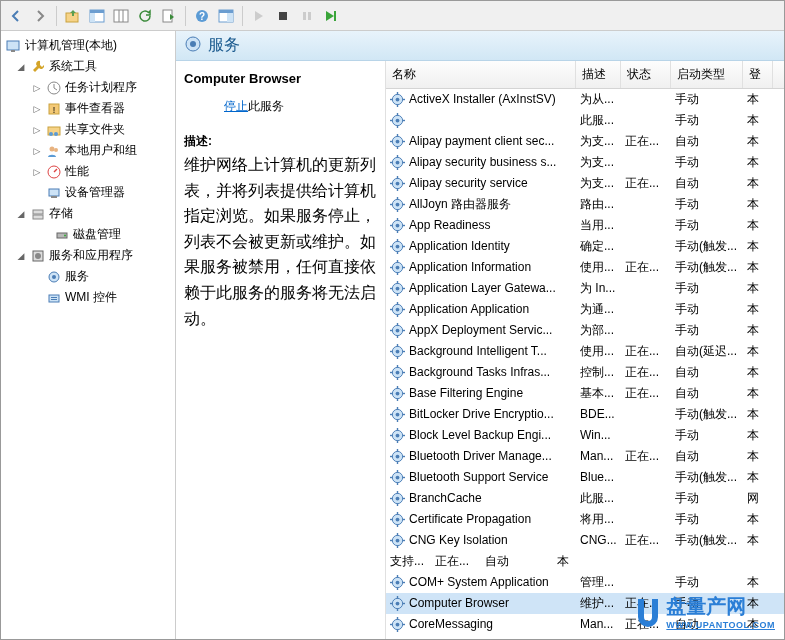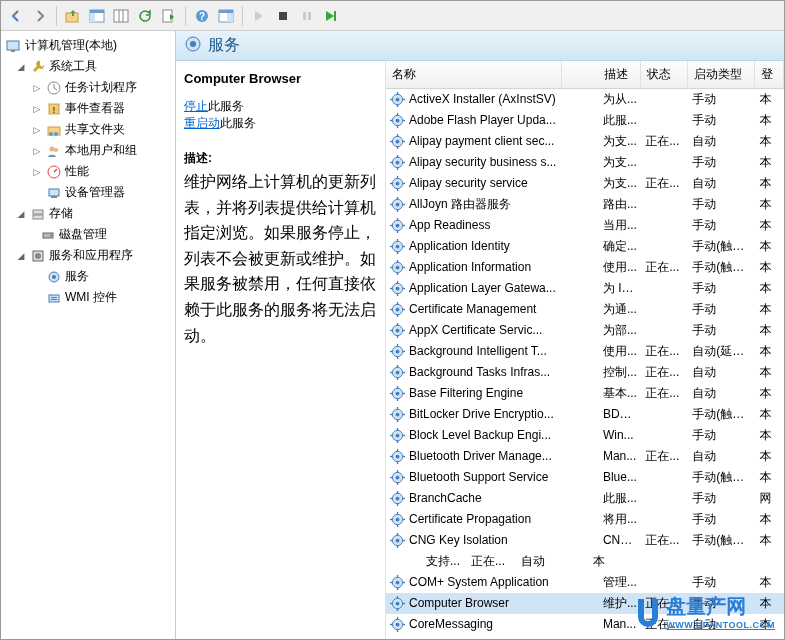--- a/index.html
+++ b/index.html
@@ -12,31 +12,31 @@
 .tree-item { display: flex; align-items: center; padding: 2px 0; cursor: pointer; white-space: nowrap; }
 .tree-arrow { width: 12px; text-align: center; color: #666; font-size: 9px; user-select: none; }
 .tree-icon { width: 16px; height: 16px; margin: 0 3px; display: flex; align-items: center; justify-content: center; }
 .right-panel { flex: 1; display: flex; flex-direction: column; overflow: hidden; }
 .header-bar { height: 30px; background: linear-gradient(#e8f3fb,#d1e7f5); border-bottom: 1px solid #b8d4e8; display: flex; align-items: center; padding: 0 8px; font-size: 16px; color: #1a5a8e; }
 .header-bar .hicon { margin-right: 6px; }
 .content { display: flex; flex: 1; overflow: hidden; }
 .detail-panel { width: 210px; padding: 10px 8px; border-right: 1px solid #e0e0e0; }
 .detail-title { font-weight: bold; font-size: 13px; margin-bottom: 12px; }
 .detail-links { margin-bottom: 18px; }
-.detail-links a { color: #0066cc; text-decoration: underline; cursor: pointer; }
+.detail-links a { color: #0066cc; text-decoration: underline; cursor: pointer; margin-left: 40px; }
 .detail-desc-label { margin-bottom: 2px; font-size:12px;font-weight:bold; }
 .detail-desc { line-height: 1.6; font-size:16px; }
 .list-panel { flex: 1; overflow: auto; }
 .list-header { display: flex; background: linear-gradient(#fdfdfd,#f0f0f0); border-bottom: 1px solid #d4d4d4; position: sticky; top: 0; }
 .list-header .col { padding: 5px 6px; border-right: 1px solid #e0e0e0; font-size: 12px; }
 .row { display: flex; align-items: center; height: 21px; border-bottom: 1px solid transparent; cursor: pointer; }
 .row.selected { background: #cfe4f7; }
 .col { overflow: hidden; text-overflow: ellipsis; white-space: nowrap; padding: 0 4px; font-size: 12px; }
 .col-name { width: 190px; display: flex; align-items: center; }
-.col-desc { width: 45px; margin-left: 36px; }
+.col-desc { width: 45px; }
 .col-status { width: 50px; }
 .col-start { width: 72px; }
 .col-logon { width: 30px; }
 .gear-icon { width: 15px; height: 15px; margin-right: 4px; flex: none; }
 .watermark { position: absolute; right: 10px; bottom: 10px; font-size: 20px; font-weight: bold; color: #2a7ed6; display:flex; align-items:center; gap:4px; }
 .watermark .sub { font-size: 9px; display:block; color:#2a7ed6; letter-spacing:0.5px;text-decoration:underline; }
 </style>
 </head>
 <body>
 
@@ -206,21 +206,21 @@
     <div class="tree-item" style="padding-left:14px">
       <span class="tree-arrow">◢</span>
       <span class="tree-icon">
           <svg width="14" height="14" viewBox="0 0 14 14">
             <rect x="2" y="3" width="10" height="4" fill="#ddd" stroke="#888"></rect>
             <rect x="2" y="8" width="10" height="4" fill="#ddd" stroke="#888"></rect>
           </svg>
         </span>
       <span>存储</span>
     </div>
-    <div class="tree-item" style="padding-left:36px">
+    <div class="tree-item" style="padding-left:50px">
       <span class="tree-icon">
           <svg width="14" height="14" viewBox="0 0 14 14">
             <rect x="2" y="5" width="10" height="5" fill="#b8b8b8" stroke="#666"></rect>
             <circle cx="10" cy="7.5" r="1" fill="#3a3"></circle>
           </svg>
         </span>
       <span>磁盘管理</span>
     </div>
     <div class="tree-item" style="padding-left:14px">
       <span class="tree-arrow">◢</span>
@@ -259,21 +259,20 @@
             <circle cx="9" cy="9" r="7" fill="#cde3f6" stroke="#4a7db5"></circle>
             <circle cx="9" cy="9" r="3" fill="#4a7db5"></circle>
           </svg></span>
       <span>服务</span>
     </div>
     <div class="content">
       <div class="detail-panel">
         <div class="detail-title">Computer Browser</div>
         <div class="detail-links">
           <div><a>停止</a><span>此服务</span></div>
-          <div><a>重启动</a><span>此服务</span></div>
         </div>
         <div class="detail-desc-label">描述:</div>
         <div class="detail-desc">维护网络上计算机的更新列表，并将列表提供给计算机指定浏览。如果服务停止，列表不会被更新或维护。如果服务被禁用，任何直接依赖于此服务的服务将无法启动。</div>
       </div>
       <div class="list-panel">
         <div class="list-header">
           <div class="col col-name" style="padding-left:6px">名称</div>
           <div class="col col-desc">描述</div>
           <div class="col col-status">状态</div>
           <div class="col col-start">启动类型</div>
@@ -304,21 +303,20 @@
                 <svg class="gear-icon" viewBox="0 0 16 16">
                   <circle cx="8" cy="8" r="5.5" fill="#cde3f6" stroke="#4a7db5"></circle>
                   <circle cx="8" cy="8" r="2" fill="#4a7db5"></circle>
                   <g stroke="#4a7db5" stroke-width="1.5">
                     <line x1="8" y1="0" x2="8" y2="3"></line>
                     <line x1="8" y1="13" x2="8" y2="16"></line>
                     <line x1="0" y1="8" x2="3" y2="8"></line>
                     <line x1="13" y1="8" x2="16" y2="8"></line>
                   </g>
                 </svg>
-                <span>Adobe Flash Player Upda...</span>
               </div>
               <div class="col col-desc">此服...</div>
               <div class="col col-status"></div>
               <div class="col col-start">手动</div>
               <div class="col col-logon">本</div>
             </div>
             <div class="row">
               <div class="col col-name">
                 <svg class="gear-icon" viewBox="0 0 16 16">
                   <circle cx="8" cy="8" r="5.5" fill="#cde3f6" stroke="#4a7db5"></circle>
@@ -475,40 +473,40 @@
                 <svg class="gear-icon" viewBox="0 0 16 16">
                   <circle cx="8" cy="8" r="5.5" fill="#cde3f6" stroke="#4a7db5"></circle>
                   <circle cx="8" cy="8" r="2" fill="#4a7db5"></circle>
                   <g stroke="#4a7db5" stroke-width="1.5">
                     <line x1="8" y1="0" x2="8" y2="3"></line>
                     <line x1="8" y1="13" x2="8" y2="16"></line>
                     <line x1="0" y1="8" x2="3" y2="8"></line>
                     <line x1="13" y1="8" x2="16" y2="8"></line>
                   </g>
                 </svg>
-                <span>Certificate Management</span>
+                <span>Application Application</span>
               </div>
               <div class="col col-desc">为通...</div>
               <div class="col col-status"></div>
               <div class="col col-start">手动</div>
               <div class="col col-logon">本</div>
             </div>
             <div class="row">
               <div class="col col-name">
                 <svg class="gear-icon" viewBox="0 0 16 16">
                   <circle cx="8" cy="8" r="5.5" fill="#cde3f6" stroke="#4a7db5"></circle>
                   <circle cx="8" cy="8" r="2" fill="#4a7db5"></circle>
                   <g stroke="#4a7db5" stroke-width="1.5">
                     <line x1="8" y1="0" x2="8" y2="3"></line>
                     <line x1="8" y1="13" x2="8" y2="16"></line>
                     <line x1="0" y1="8" x2="3" y2="8"></line>
                     <line x1="13" y1="8" x2="16" y2="8"></line>
                   </g>
                 </svg>
-                <span>AppX Certificate Servic...</span>
+                <span>AppX Deployment Servic...</span>
               </div>
               <div class="col col-desc">为部...</div>
               <div class="col col-status"></div>
               <div class="col col-start">手动</div>
               <div class="col col-logon">本</div>
             </div>
             <div class="row">
               <div class="col col-name">
                 <svg class="gear-icon" viewBox="0 0 16 16">
                   <circle cx="8" cy="8" r="5.5" fill="#cde3f6" stroke="#4a7db5"></circle>

